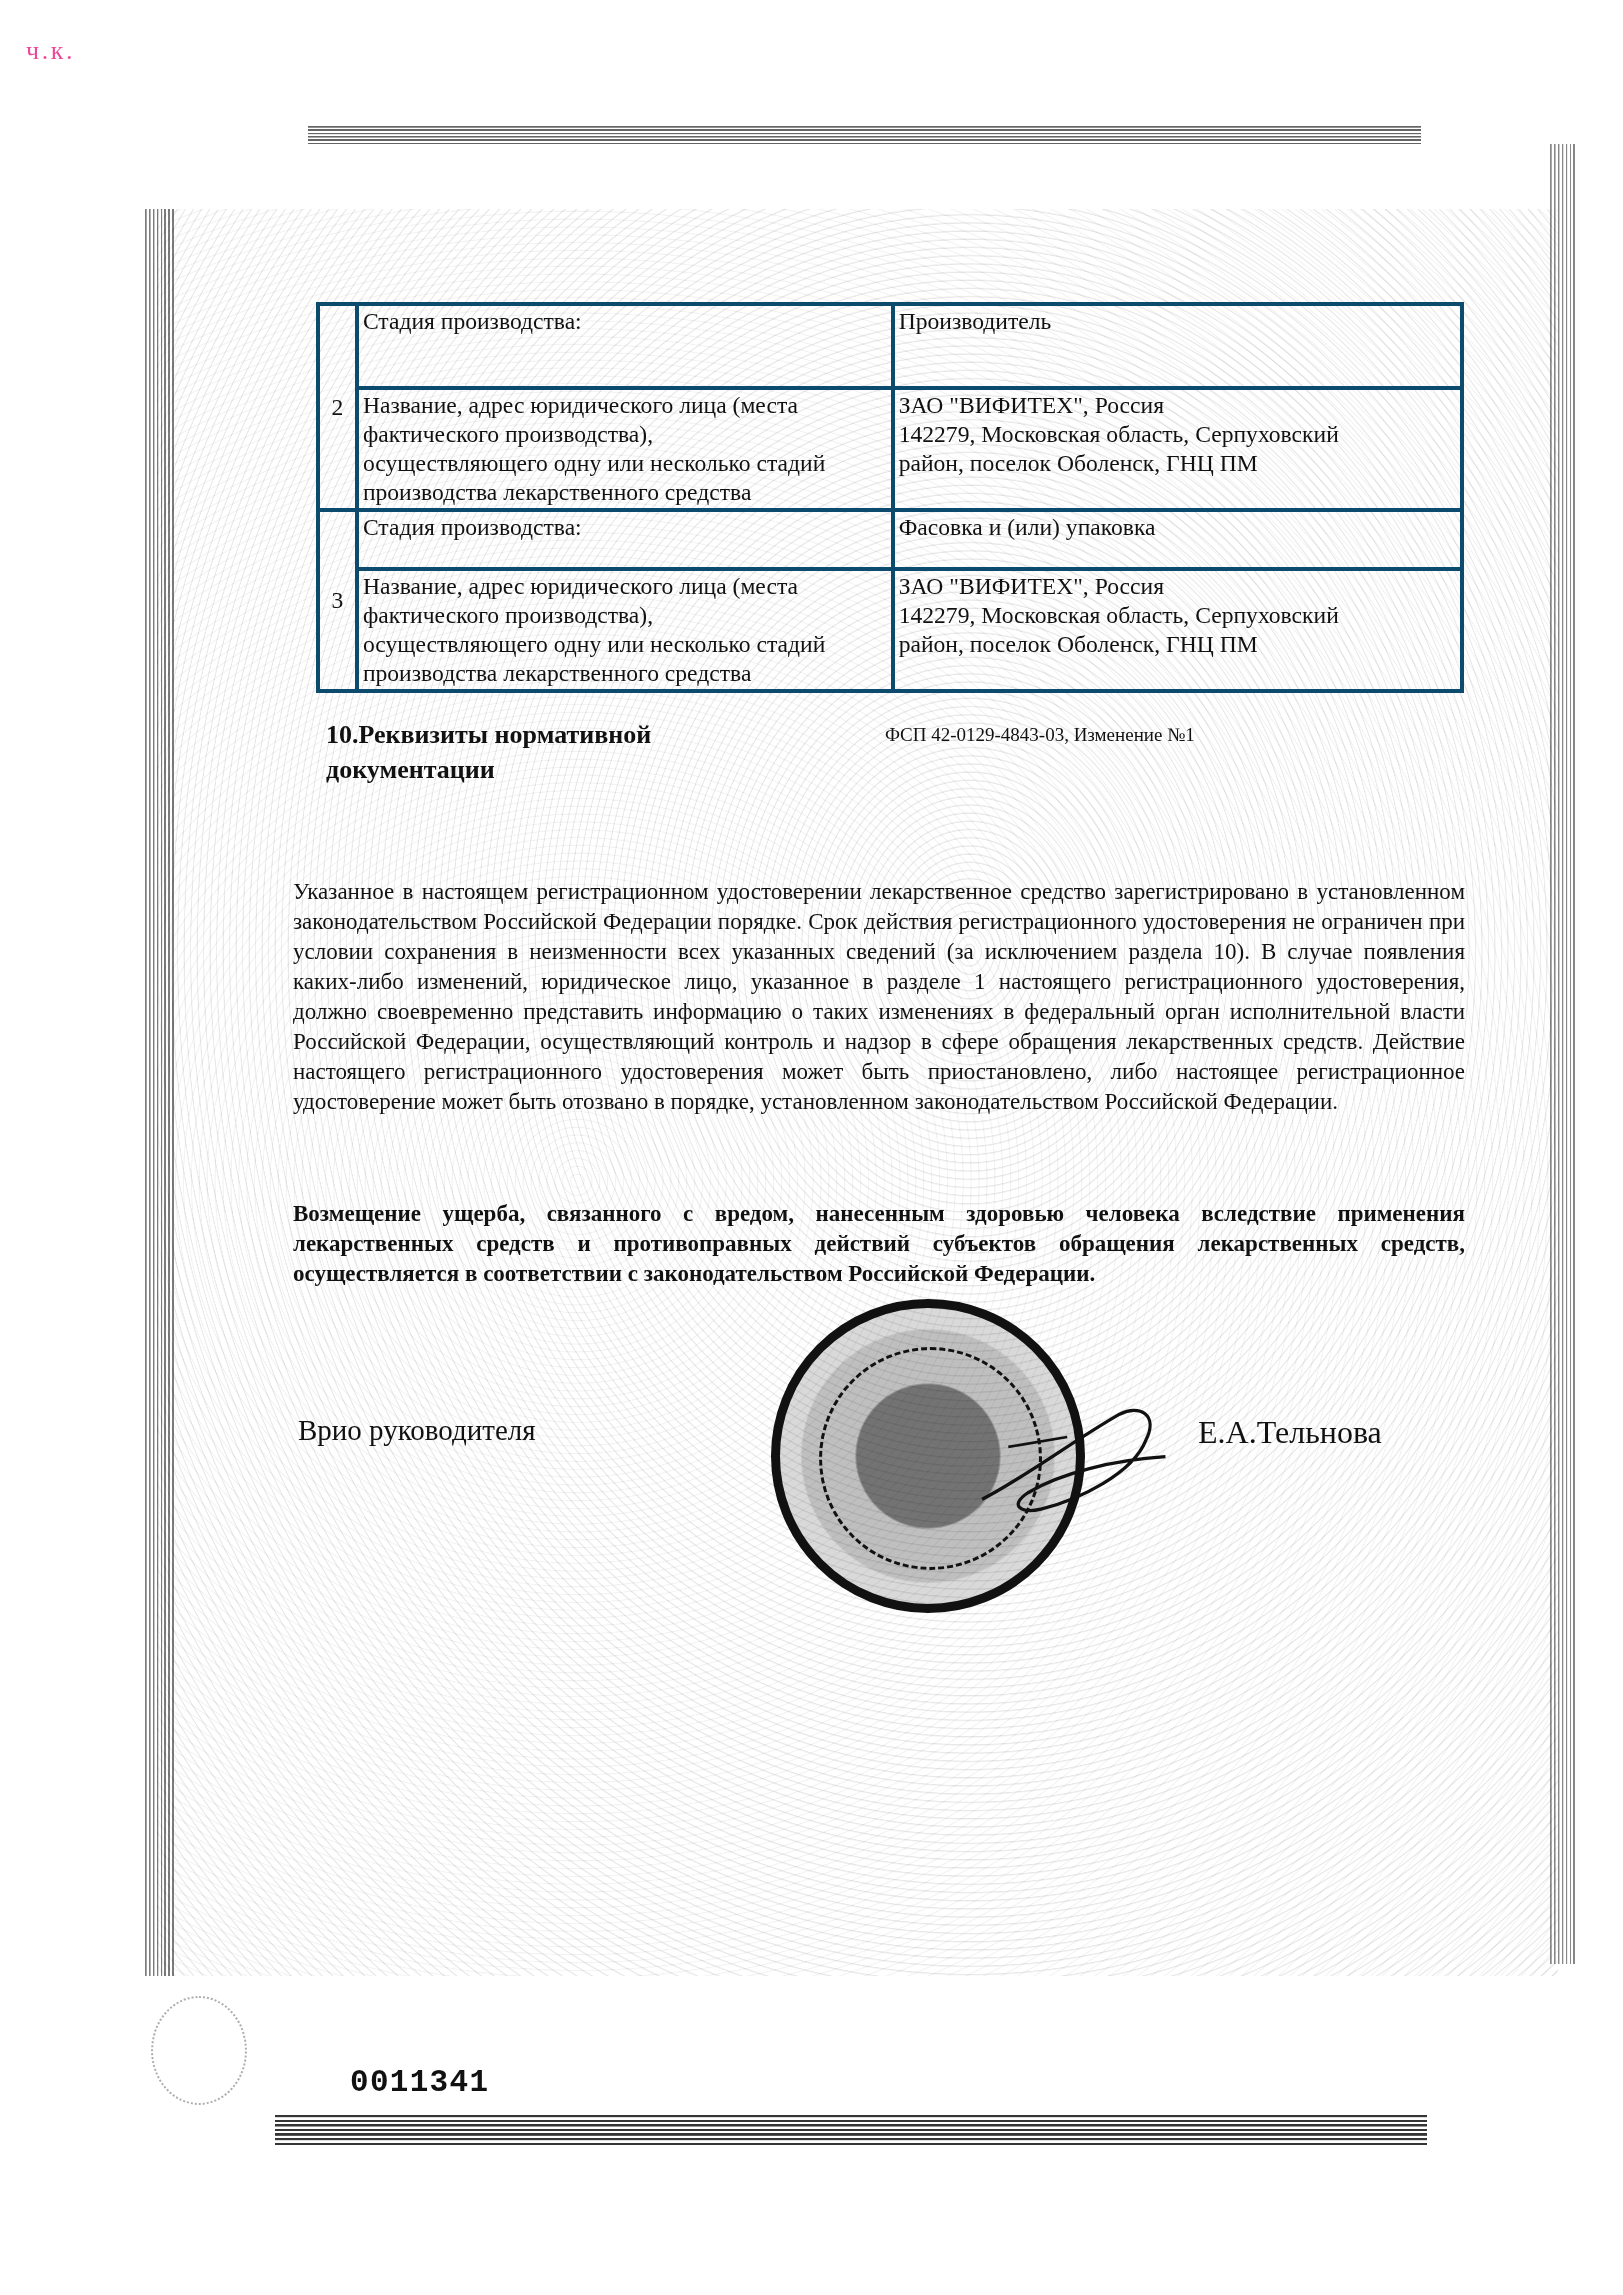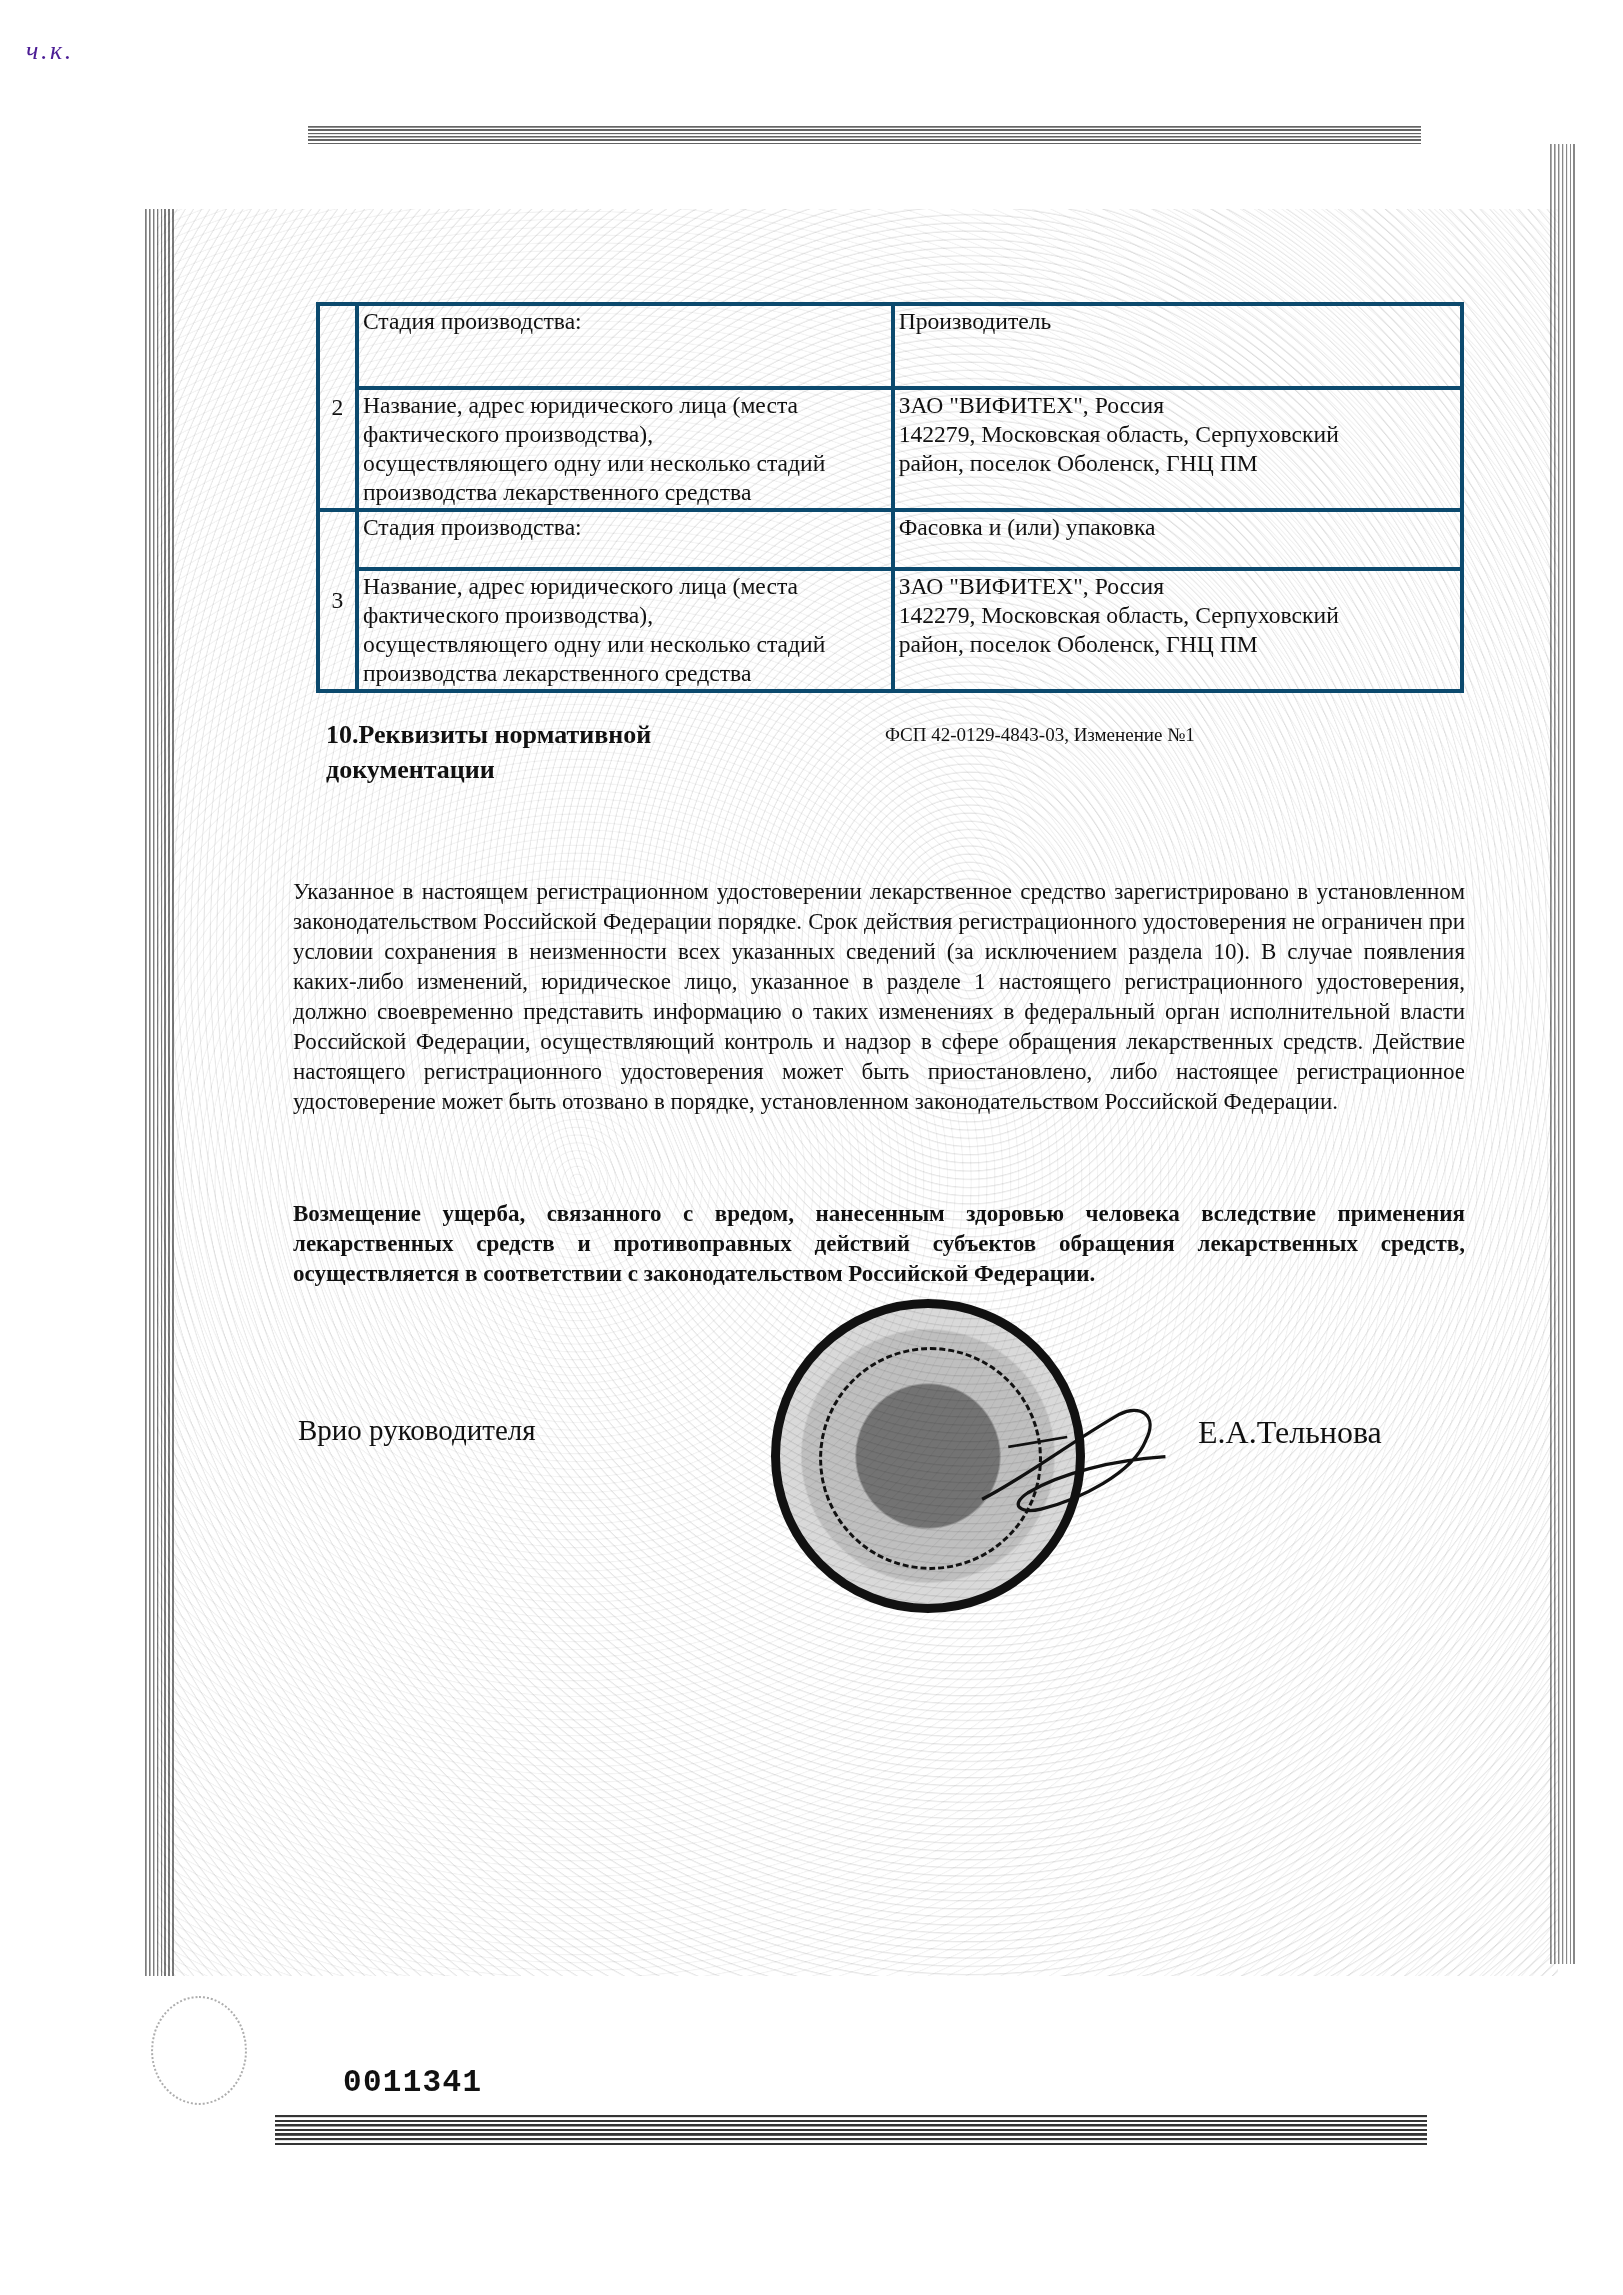--- a/index.html
+++ b/index.html
@@ -30,22 +30,22 @@
       position: absolute; left: 145px; top: 209px; width: 29px; height: 1767px;
       background: repeating-linear-gradient(90deg, #111 0px, #111 1.3px, #fff 2px, #fff 3.9px);
       opacity: 0.55;
     }
     .border-right {
       position: absolute; left: 1550px; top: 144px; width: 26px; height: 1820px;
       background: repeating-linear-gradient(90deg, #111 0px, #111 1.3px, #fff 2px, #fff 3.9px);
       opacity: 0.5;
     }
     .corner-mark {
-      position: absolute; left: 26px; top: 36px; font-size: 26px; color: #4c1d95;
-      font-style: italic; letter-spacing: 2.6px;
+      position: absolute; left: 26px; top: 36px; font-size: 26px; color: #ec4899;
+      letter-spacing: 2.6px;
     }
 
     
     .stage-table {
       position: absolute; left: 316px; top: 302px; width: 1148px;
       border-collapse: collapse; font-size: 23.6px; line-height: 29px;
     }
     .stage-table td { border: 4px solid #0c4a6e; vertical-align: top; padding: 1.3px 3.9px; }
     .stage-table td.num { width: 35px; text-align: center; vertical-align: middle; padding: 0; }
     .stage-table td.left { width: 524px; }
@@ -85,21 +85,21 @@
     .seal-inner {
       position: absolute; left: 39px; top: 39px; width: 217px; height: 217px; border-radius: 50%;
       border: 3.9px dashed #111;
     }
     .signature-scribble {
       position: absolute; left: 969px; top: 1401px; width: 203px; height: 118px;
     }
 
     
     .serial {
-      position: absolute; left: 343px; top: 2065px; font-family: "Liberation Mono", "DejaVu Sans Mono", monospace;
+      position: absolute; left: 350px; top: 2065px; font-family: "Liberation Mono", "DejaVu Sans Mono", monospace;
       font-size: 31px; font-weight: bold; letter-spacing: 1.3px;
     }
     .emblem-faint {
       position: absolute; left: 151px; top: 1996px; width: 92px; height: 105px; border-radius: 50%;
       border: 2px dotted #777; opacity: 0.6;
     }
   </style>
 </head>
 <body>
 

